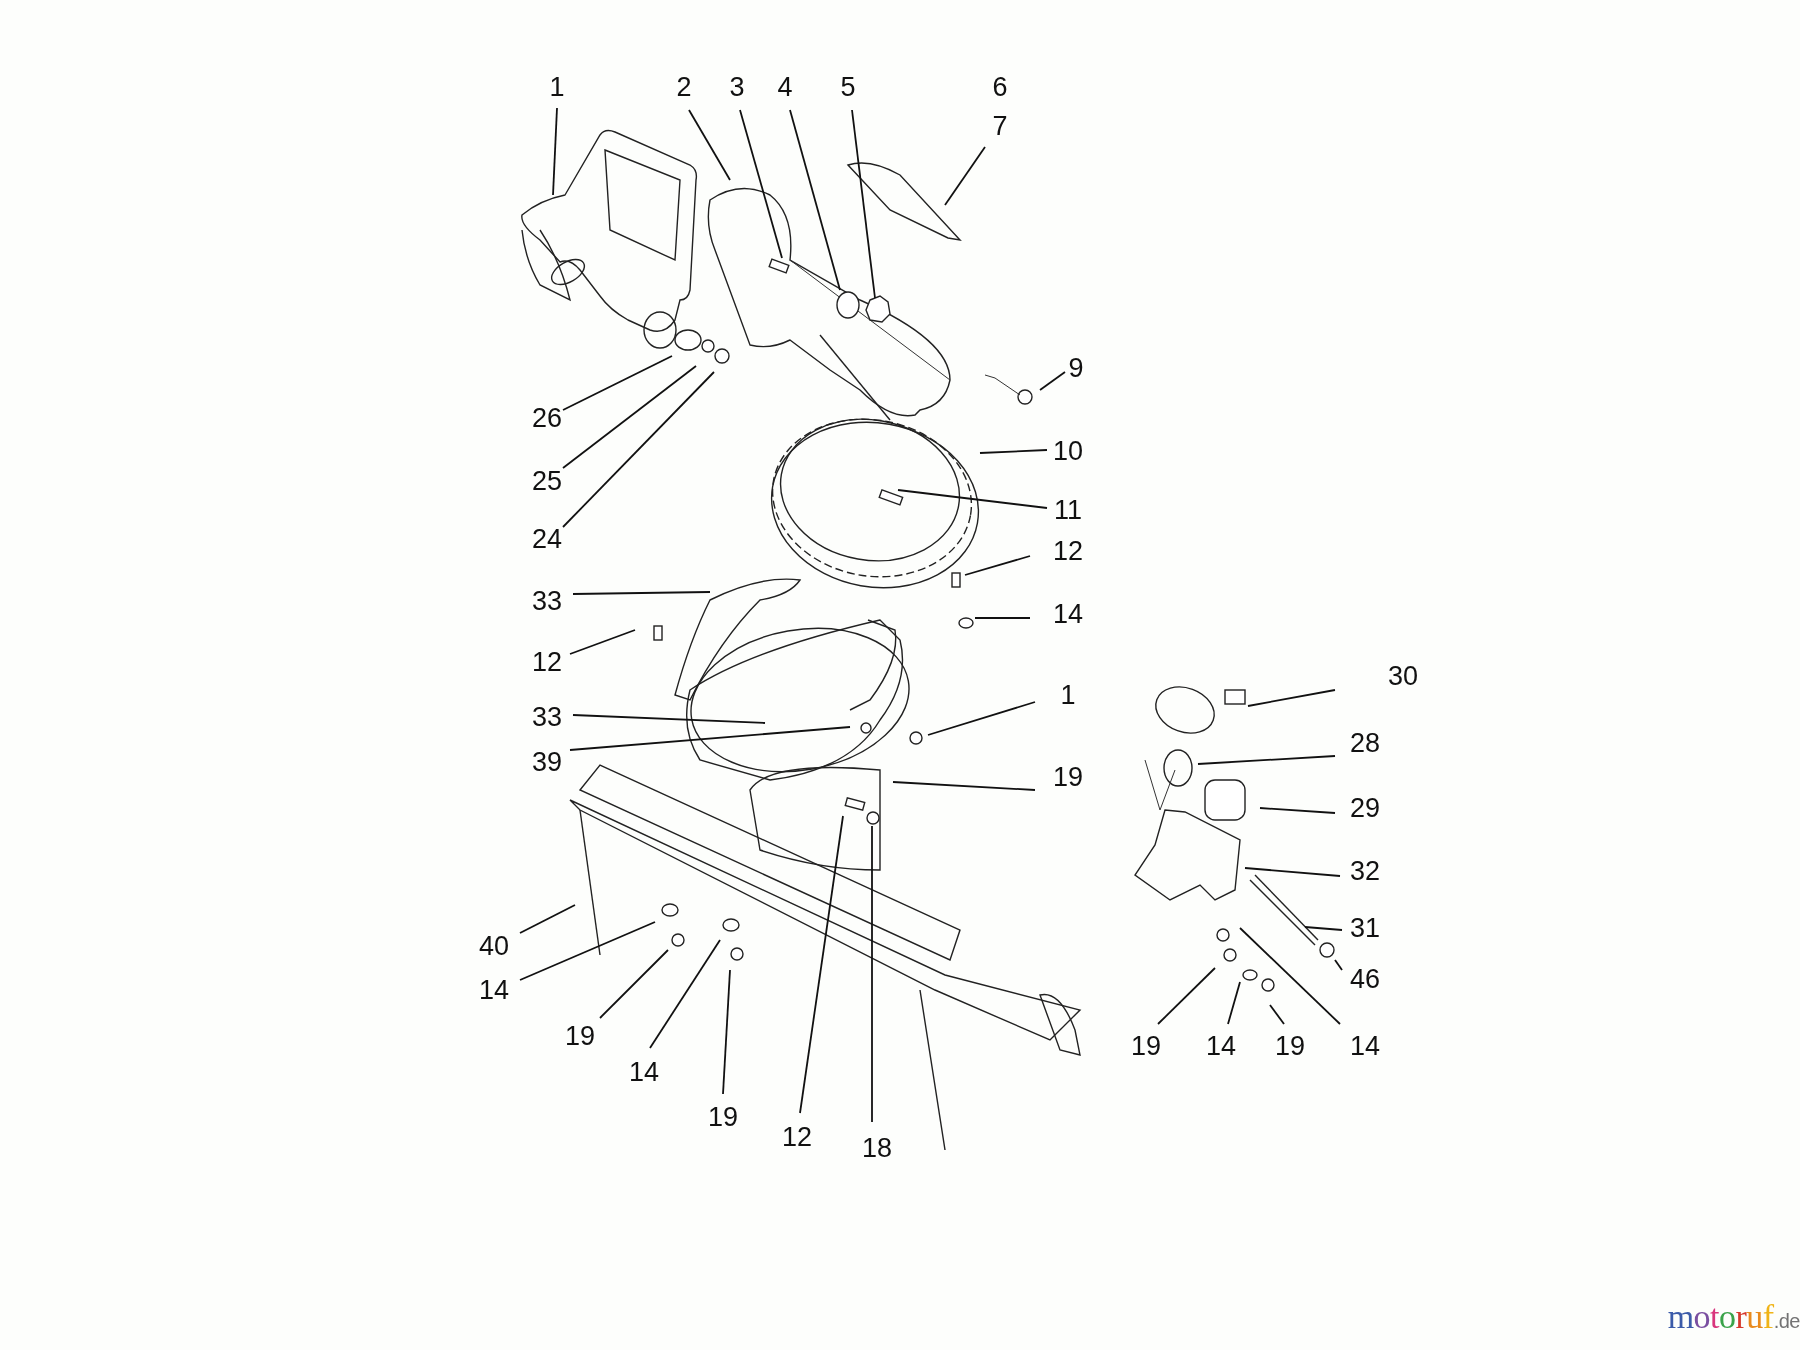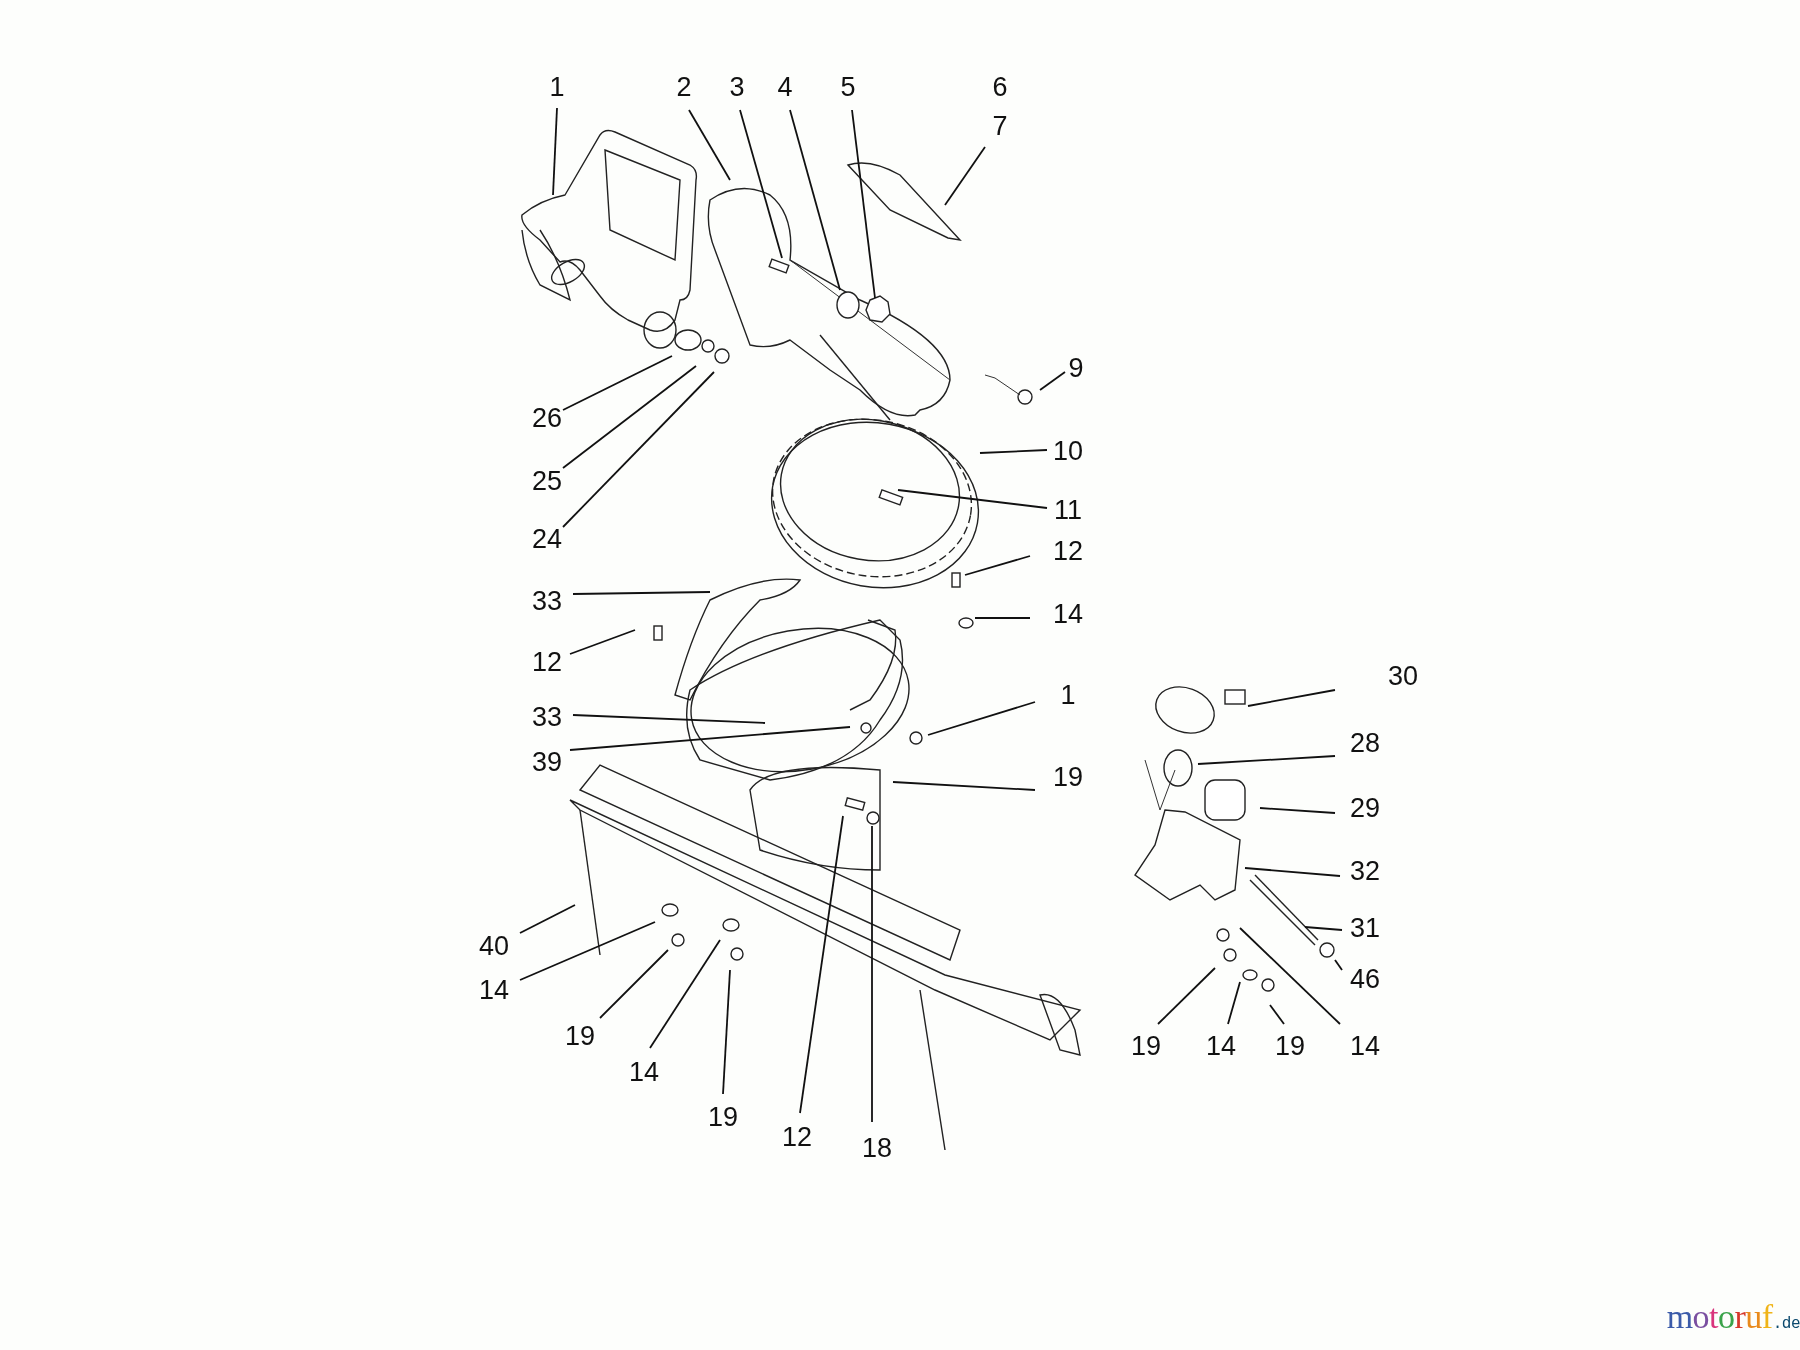--- a/index.html
+++ b/index.html
@@ -3,21 +3,21 @@
 <meta charset="utf-8">
 <style>
   html, body { margin: 0; padding: 0; background: #fdfefc; }
   body { width: 1800px; height: 1350px; position: relative; overflow: hidden;
          font-family: "Liberation Sans", sans-serif; }
   #diagram { position: absolute; left: 0; top: 0; width: 1800px; height: 1350px; }
   .callout { position: absolute; font-size: 27px; color: #111; line-height: 1;
              transform: translate(-50%, -50%); white-space: nowrap; }
   .watermark { position: absolute; right: 0px; bottom: 14px; font-family: "Liberation Serif", serif;
                font-size: 34px; letter-spacing: -0.5px; }
-  .watermark .tld { font-family: Liberation Mono, monospace; font-size: 16px; color: #0c4a6e; }
+  .watermark .tld { font-family: Liberation Sans, sans-serif; font-size: 20px; color: #737373; }
   svg .part { fill: none; stroke: #222; stroke-width: 1.4; }
   svg .thin { fill: none; stroke: #333; stroke-width: 1; }
   svg .lead { fill: none; stroke: #111; stroke-width: 1.8; }
   svg .fillw { fill: #fff; stroke: #222; stroke-width: 1.4; }
 </style>
 </head>
 <body>
 
 <svg id="diagram" viewBox="0 0 1800 1350" xmlns="http://www.w3.org/2000/svg">
 

